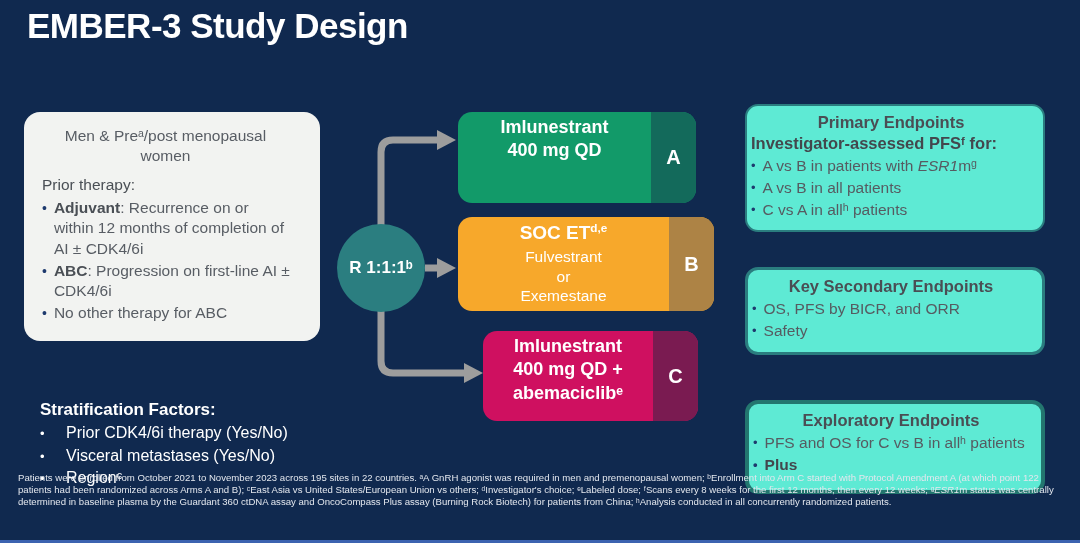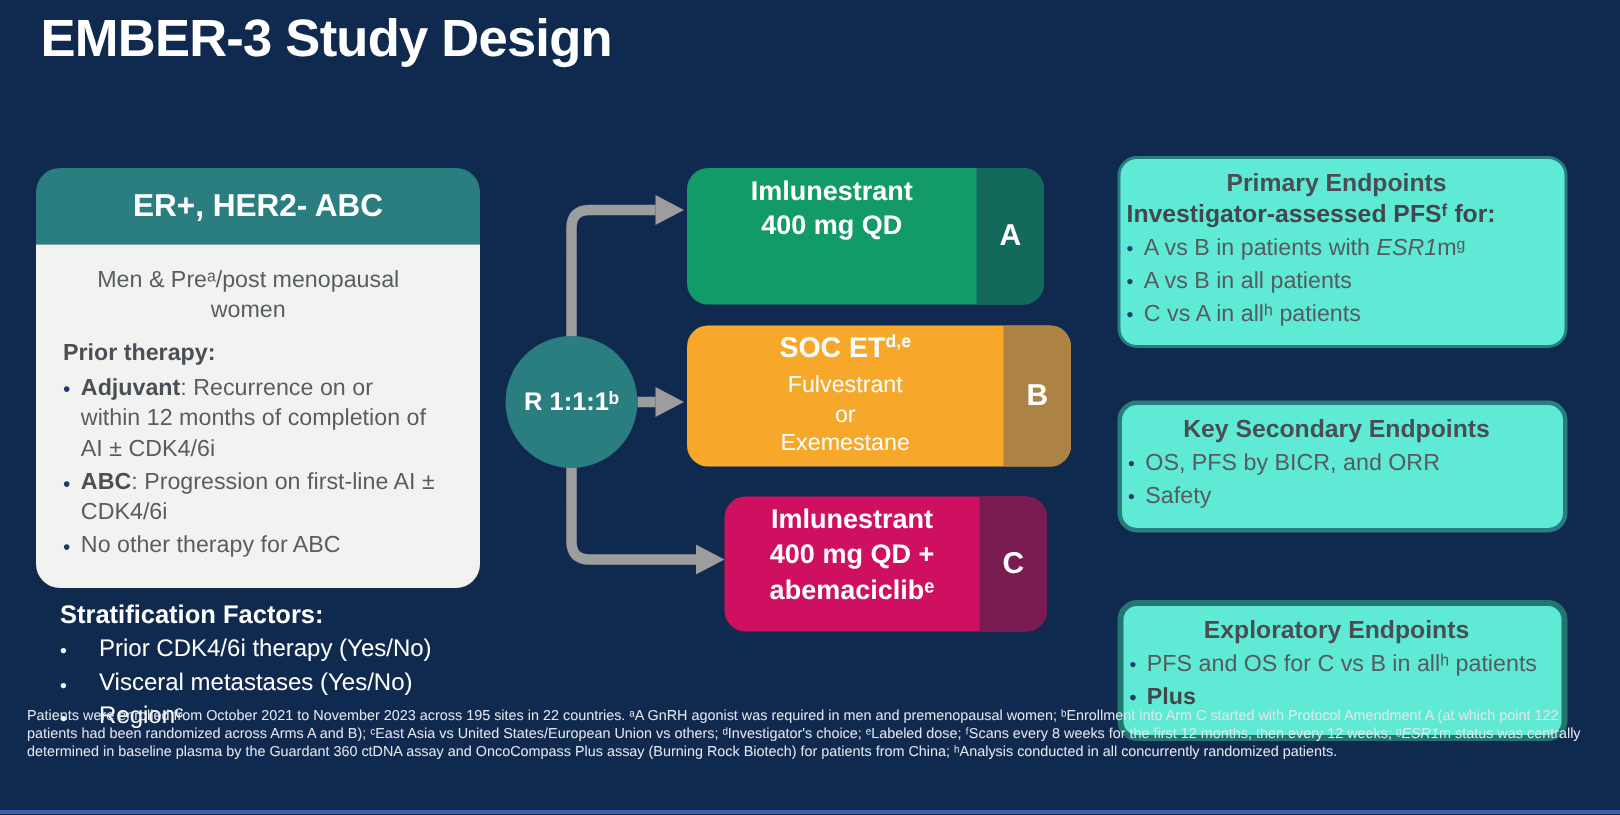--- a/index.html
+++ b/index.html
@@ -20,21 +20,21 @@
   }
   .patient-card .hdr{
     background:#2b7e80;color:#ffffff;font-weight:700;font-size:21px;
     text-align:center;padding:14px 8px 13px;
   }
   .patient-card .body{
     background:#f2f3f1;color:#585d64;font-size:15.5px;
     padding:12px 29px 16px 16px;min-height:196px;box-sizing:border-box;
   }
   .population{text-align:center;margin:2px 6px 10px;line-height:1.3;}
-  .ptl{font-weight:700;color:#4a4f55;margin:0 0 4px 2px;}
+  .ptl{font-weight:400;color:#4a4f55;margin:0 0 4px 2px;}
   .card-list{margin:0;padding:0;list-style:none;}
   .card-list li{display:flex;margin:0 0 2px 2px;line-height:1.3;}
   .card-list .blt{color:#1e3a6e;margin-right:7px;font-size:14px;line-height:1.45;}
   .card-list b{color:#4a4f55;}
   
   .strat{position:absolute;left:40px;top:400px;color:#ffffff;}
   .strat .sh{font-weight:700;font-size:17px;margin-bottom:4px;}
   .strat ul{margin:0;padding:0;list-style:none;font-size:16px;}
   .strat li{display:flex;margin-bottom:3px;}
   .strat .blt{width:26px;font-size:13px;line-height:1.5;}
@@ -84,21 +84,20 @@
   .bottom-strip{position:absolute;left:0;bottom:0;width:100%;height:3px;background:#3c63b0;}
 </style>
 </head>
 <body>
 
 <div class="slide">
 
   <div class="title">EMBER-3 Study Design</div>
 
   <div class="patient-card">
-    <div class="hdr">ER+, HER2- ABC</div>
     <div class="body">
       <div class="population">Men &amp; Preᵃ/post menopausal women</div>
       <div class="ptl">Prior therapy:</div>
       <ul class="card-list">
         <li>
           <span class="blt">•</span>
           <span><b>Adjuvant</b><span>: Recurrence on or within 12 months of completion of AI ± CDK4/6i</span></span>
         </li>
         <li>
           <span class="blt">•</span>

